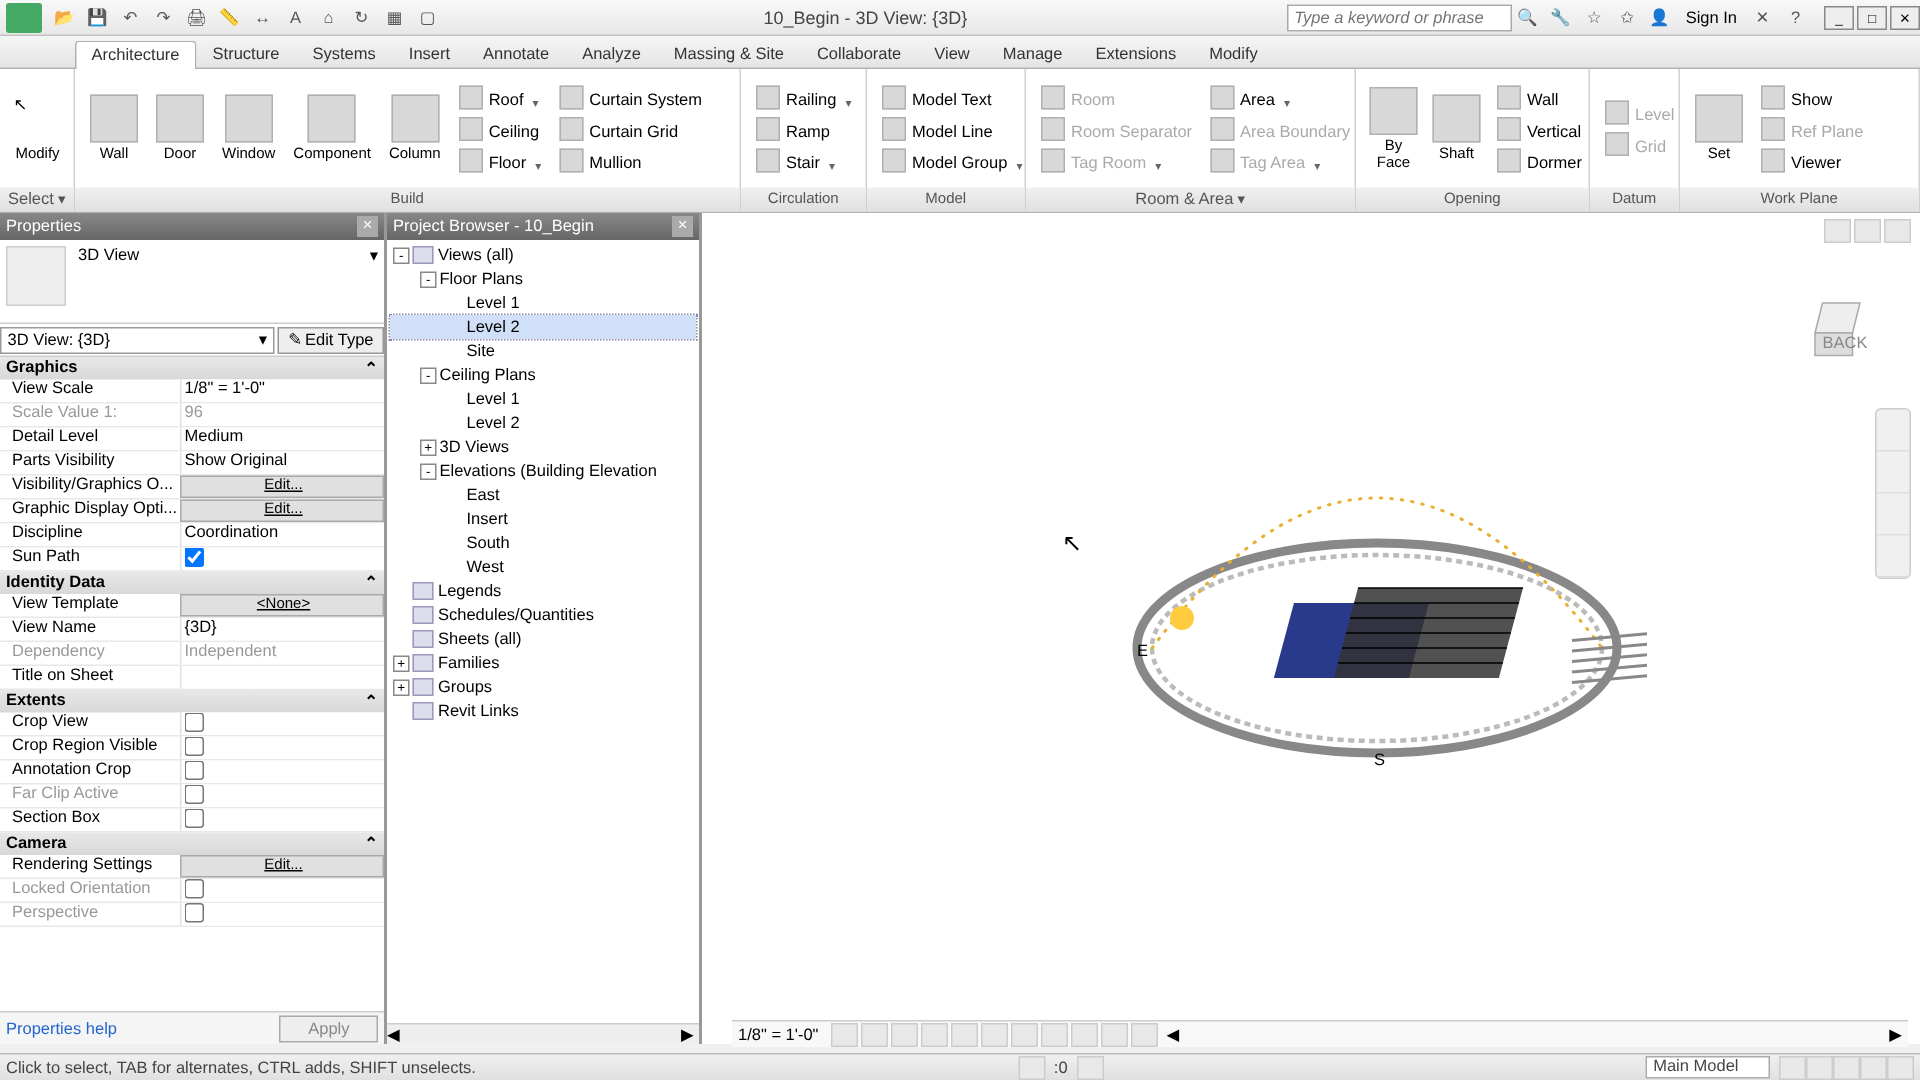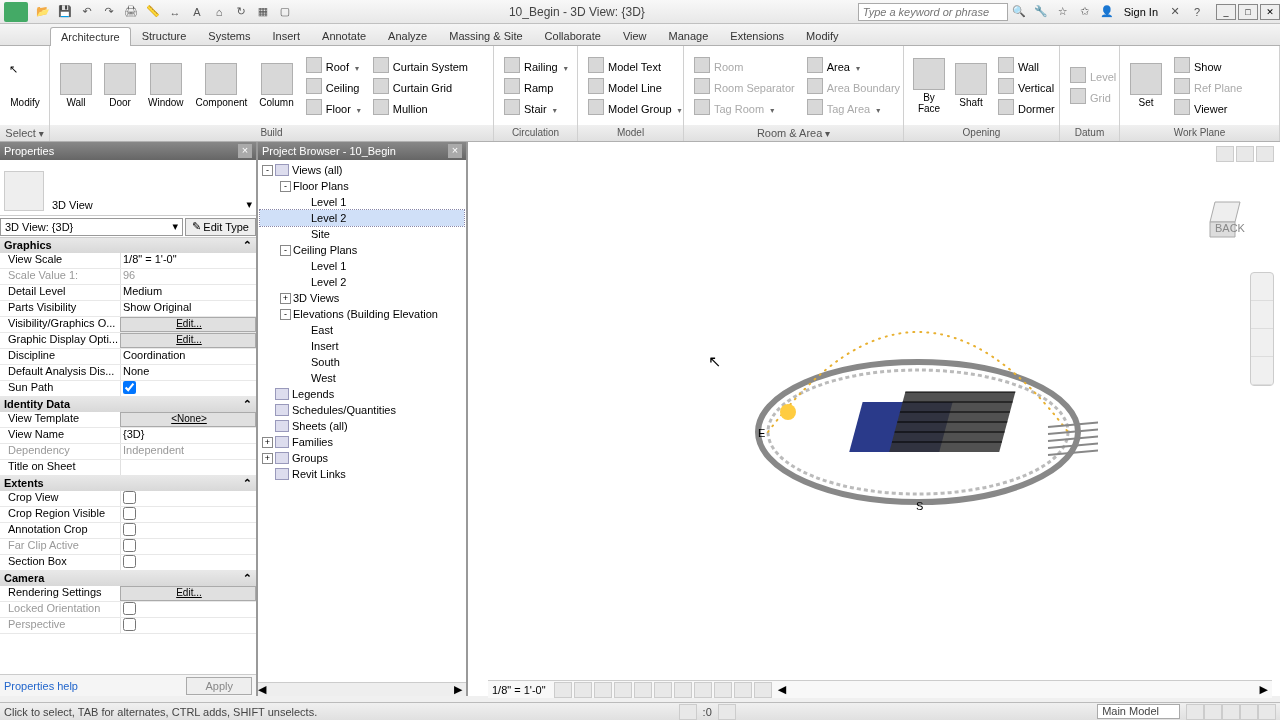--- a/index.html
+++ b/index.html
@@ -33,21 +33,21 @@
 .smicon { width: 16px; height: 16px; background: #d8d8d8; border: 1px solid #b0b0b0; flex-shrink: 0; }
 .dd { font-size: 8px; color: #666; margin-left: 2px; }
 
 
 .main { display: flex; height: 554px; }
 
 
 .props { width: 258px; border-right: 2px solid #999; display: flex; flex-direction: column; background: #f5f5f5; }
 .panel-hdr { height: 18px; background: linear-gradient(#888, #666); color: #fff; padding: 0 4px; display: flex; align-items: center; font-size: 11px; }
 .panel-hdr .close { margin-left: auto; width: 14px; height: 14px; background: #aaa; text-align: center; line-height: 12px; cursor: pointer; }
-.type-sel { height: 56px; background: #fff; border-bottom: 1px solid #ccc; display: flex; align-items: flex-end; padding: 4px; gap: 8px; }
+.type-sel { height: 56px; background: #fff; border-bottom: 1px solid #ccc; display: flex; align-items: flex-start; padding: 4px; gap: 8px; }
 .type-icon { width: 40px; height: 40px; background: #eee; border: 1px solid #ccc; }
 .view-row { height: 22px; display: flex; align-items: center; border-bottom: 1px solid #ccc; background: #fff; }
 .view-combo { flex: 1; border: 1px solid #999; height: 18px; padding: 0 4px; background: #fff; display: flex; align-items: center; }
 .editbtn { padding: 0 6px; height: 18px; border: 1px solid #999; background: #eee; margin-left: 2px; display: flex; align-items: center; gap: 2px; cursor: pointer; }
 .pgrid { flex: 1; overflow: auto; background: #fff; }
 .pgroup { background: linear-gradient(#e8e8e8,#d8d8d8); padding: 1px 4px; font-weight: bold; display: flex; }
 .pgroup .exp { margin-left: auto; }
 .prow { display: flex; height: 16px; border-bottom: 1px solid #e8e8e8; }
 .prow.gray { color: #999; }
 .pkey { width: 120px; padding-left: 8px; overflow: hidden; white-space: nowrap; }
@@ -389,24 +389,20 @@
         </div>
         <div class="prow">
           <div class="pkey">Graphic Display Opti...</div>
           <div class="pval pbtn">Edit...</div>
         </div>
         <div class="prow">
           <div class="pkey">Discipline</div>
           <div class="pval">Coordination</div>
         </div>
         <div class="prow">
-          <div class="pkey">Default Analysis Dis...</div>
-          <div class="pval">None</div>
-        </div>
-        <div class="prow">
           <div class="pkey">Sun Path</div>
           <div class="pval"><input type="checkbox" checked="" style=""></div>
         </div>
         <div class="pgroup">
           <span>Identity Data</span>
           <span class="exp">⌃</span>
         </div>
         <div class="prow">
           <div class="pkey">View Template</div>
           <div class="pval pbtn">&lt;None&gt;</div>

